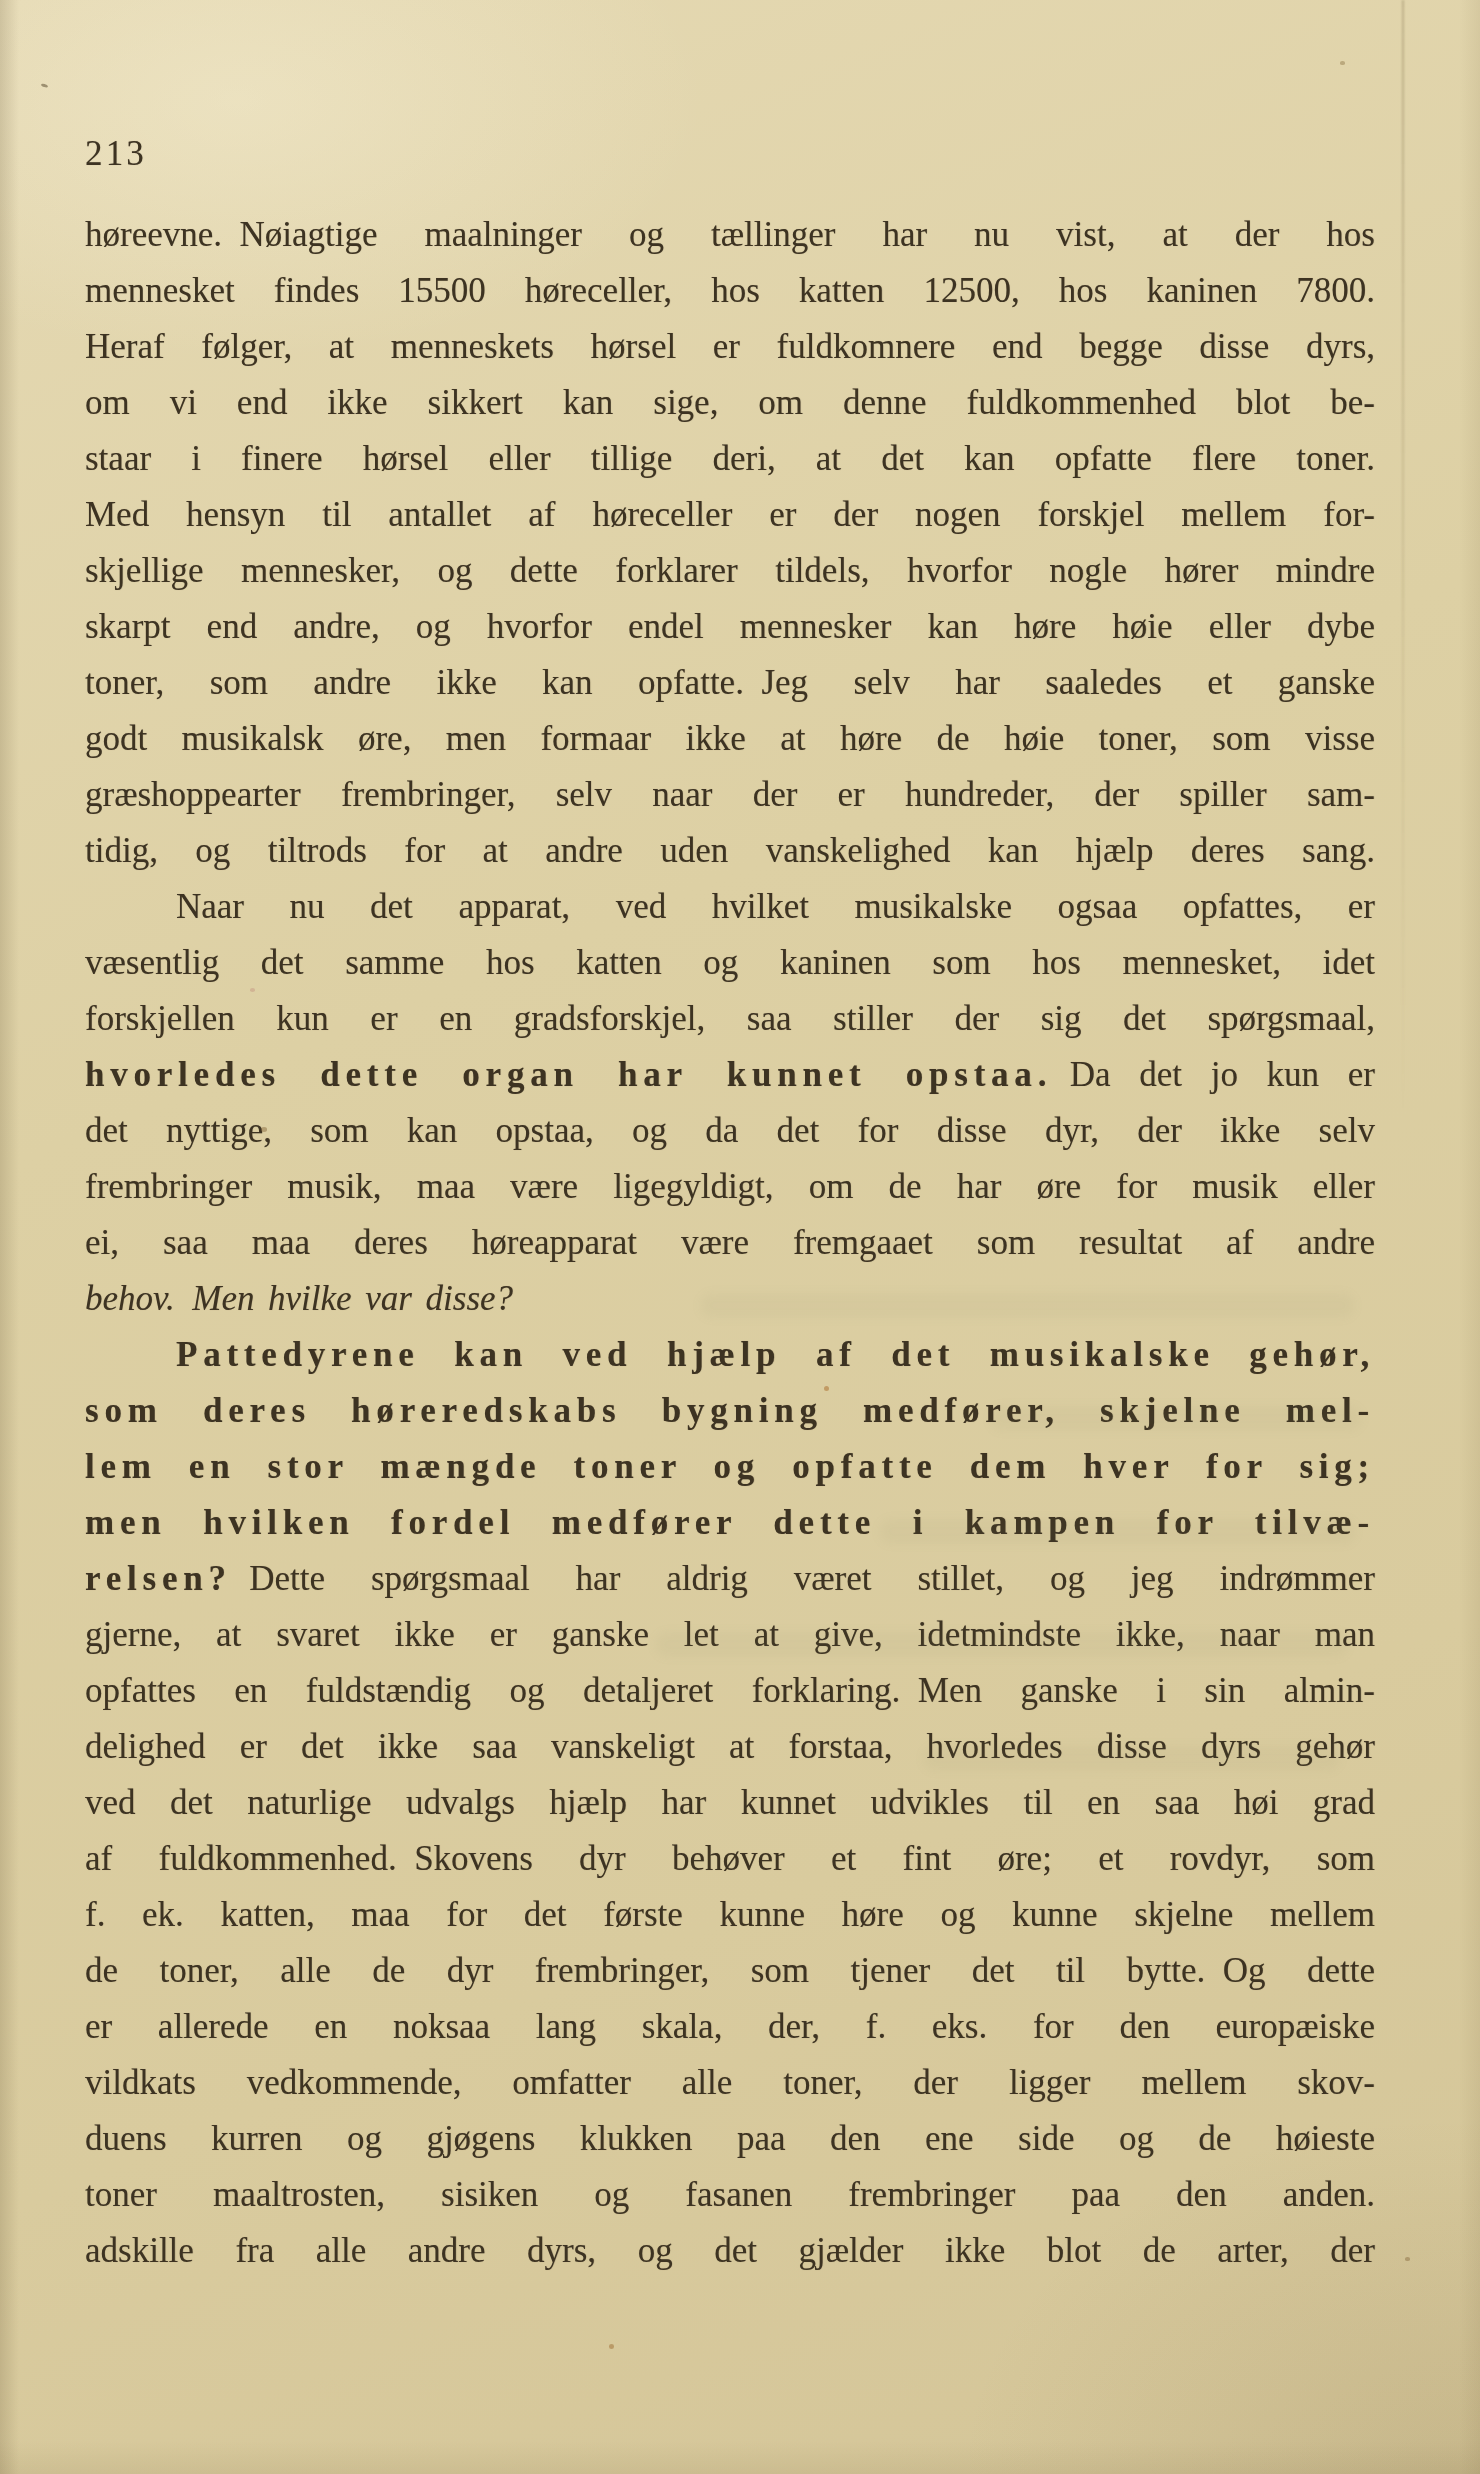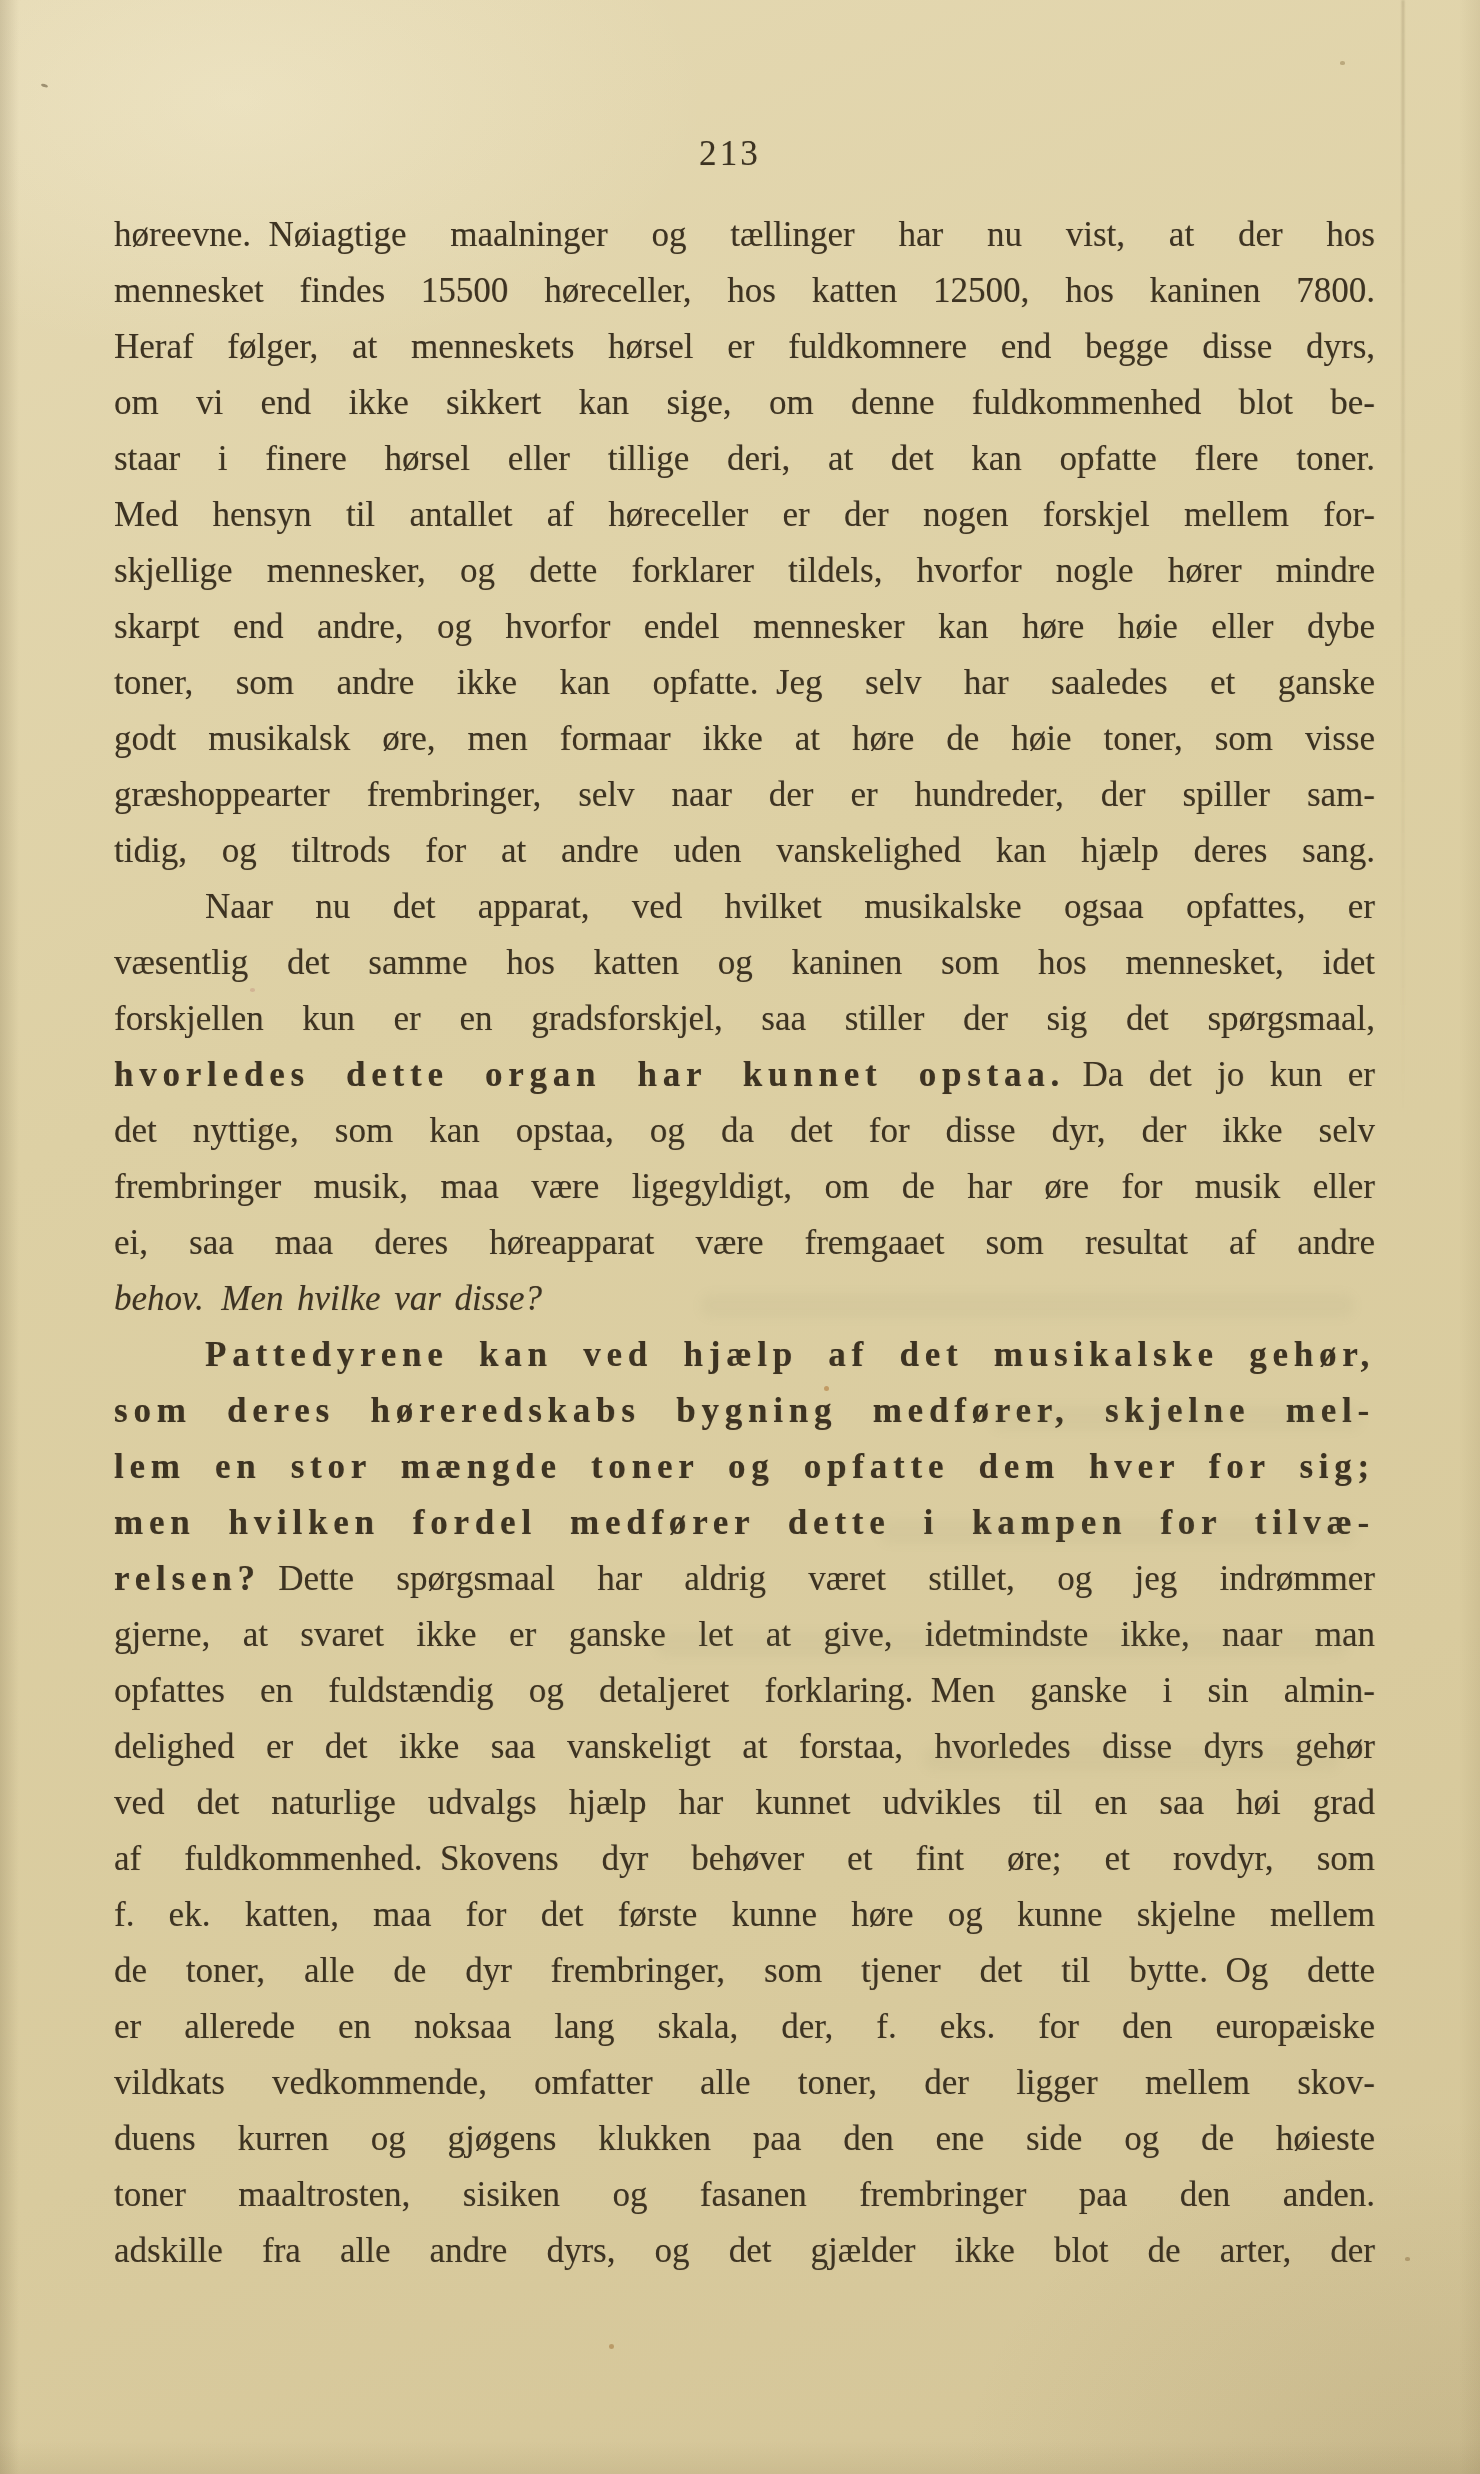--- a/index.html
+++ b/index.html
@@ -29,37 +29,36 @@
   .edge-bottom{position:absolute;left:0;bottom:0;width:100%;height:34px;
     background:linear-gradient(0deg, rgba(105,86,50,0.10), rgba(105,86,50,0));pointer-events:none;}
   .edge-right{position:absolute;right:0;top:0;width:22.3px;height:100%;
     background:linear-gradient(270deg, rgba(105,86,50,0.10), rgba(105,86,50,0));pointer-events:none;}
   .crease{position:absolute;left:1402px;top:0;width:2.2px;height:1117px;
     background:linear-gradient(180deg, rgba(108,92,56,0.30), rgba(108,92,56,0.10) 60%, rgba(108,92,56,0));
     filter:blur(0.9px);}
   
   .folio{
     position:absolute;left:85px;top:128px;width:1290px;
-    text-align:center;font-size:35px;line-height:52px;
+    text-align:left;font-size:35px;line-height:52px;
     letter-spacing:0.09em;
     text-shadow:0.3px 0.4px 0.7px rgba(61,51,34,0.35);
   }
   
   .text-block{
     position:absolute;left:85px;top:207px;width:1290px;
     font-size:35px;
     word-spacing:0.14em;
     text-shadow:0.3px 0.4px 0.7px rgba(61,51,34,0.32);
   }
   .line{
     height:56px;line-height:56px;
     text-align:justify;
     -moz-text-align-last:justify;
     text-align-last:justify;
-    margin-left:29px;
   }
   .line.left{text-align-last:left;font-style:italic;-moz-text-align-last:left;}
   .line.indent{padding-left:91px;}
   .seg.spaced{letter-spacing:0.165em;word-spacing:0.28em;font-weight:bold;}
   
   .bleed{position:absolute;height:25px;background:#7a7c55;opacity:0.055;
     filter:blur(5.2px);border-radius:12px;pointer-events:none;}
   .bleed.b1{left:700px;top:1293px;width:655px;}
   .bleed.b2{left:990px;top:1406px;width:372px;}
   .bleed.b3{left:879px;top:1519px;width:477px;}

